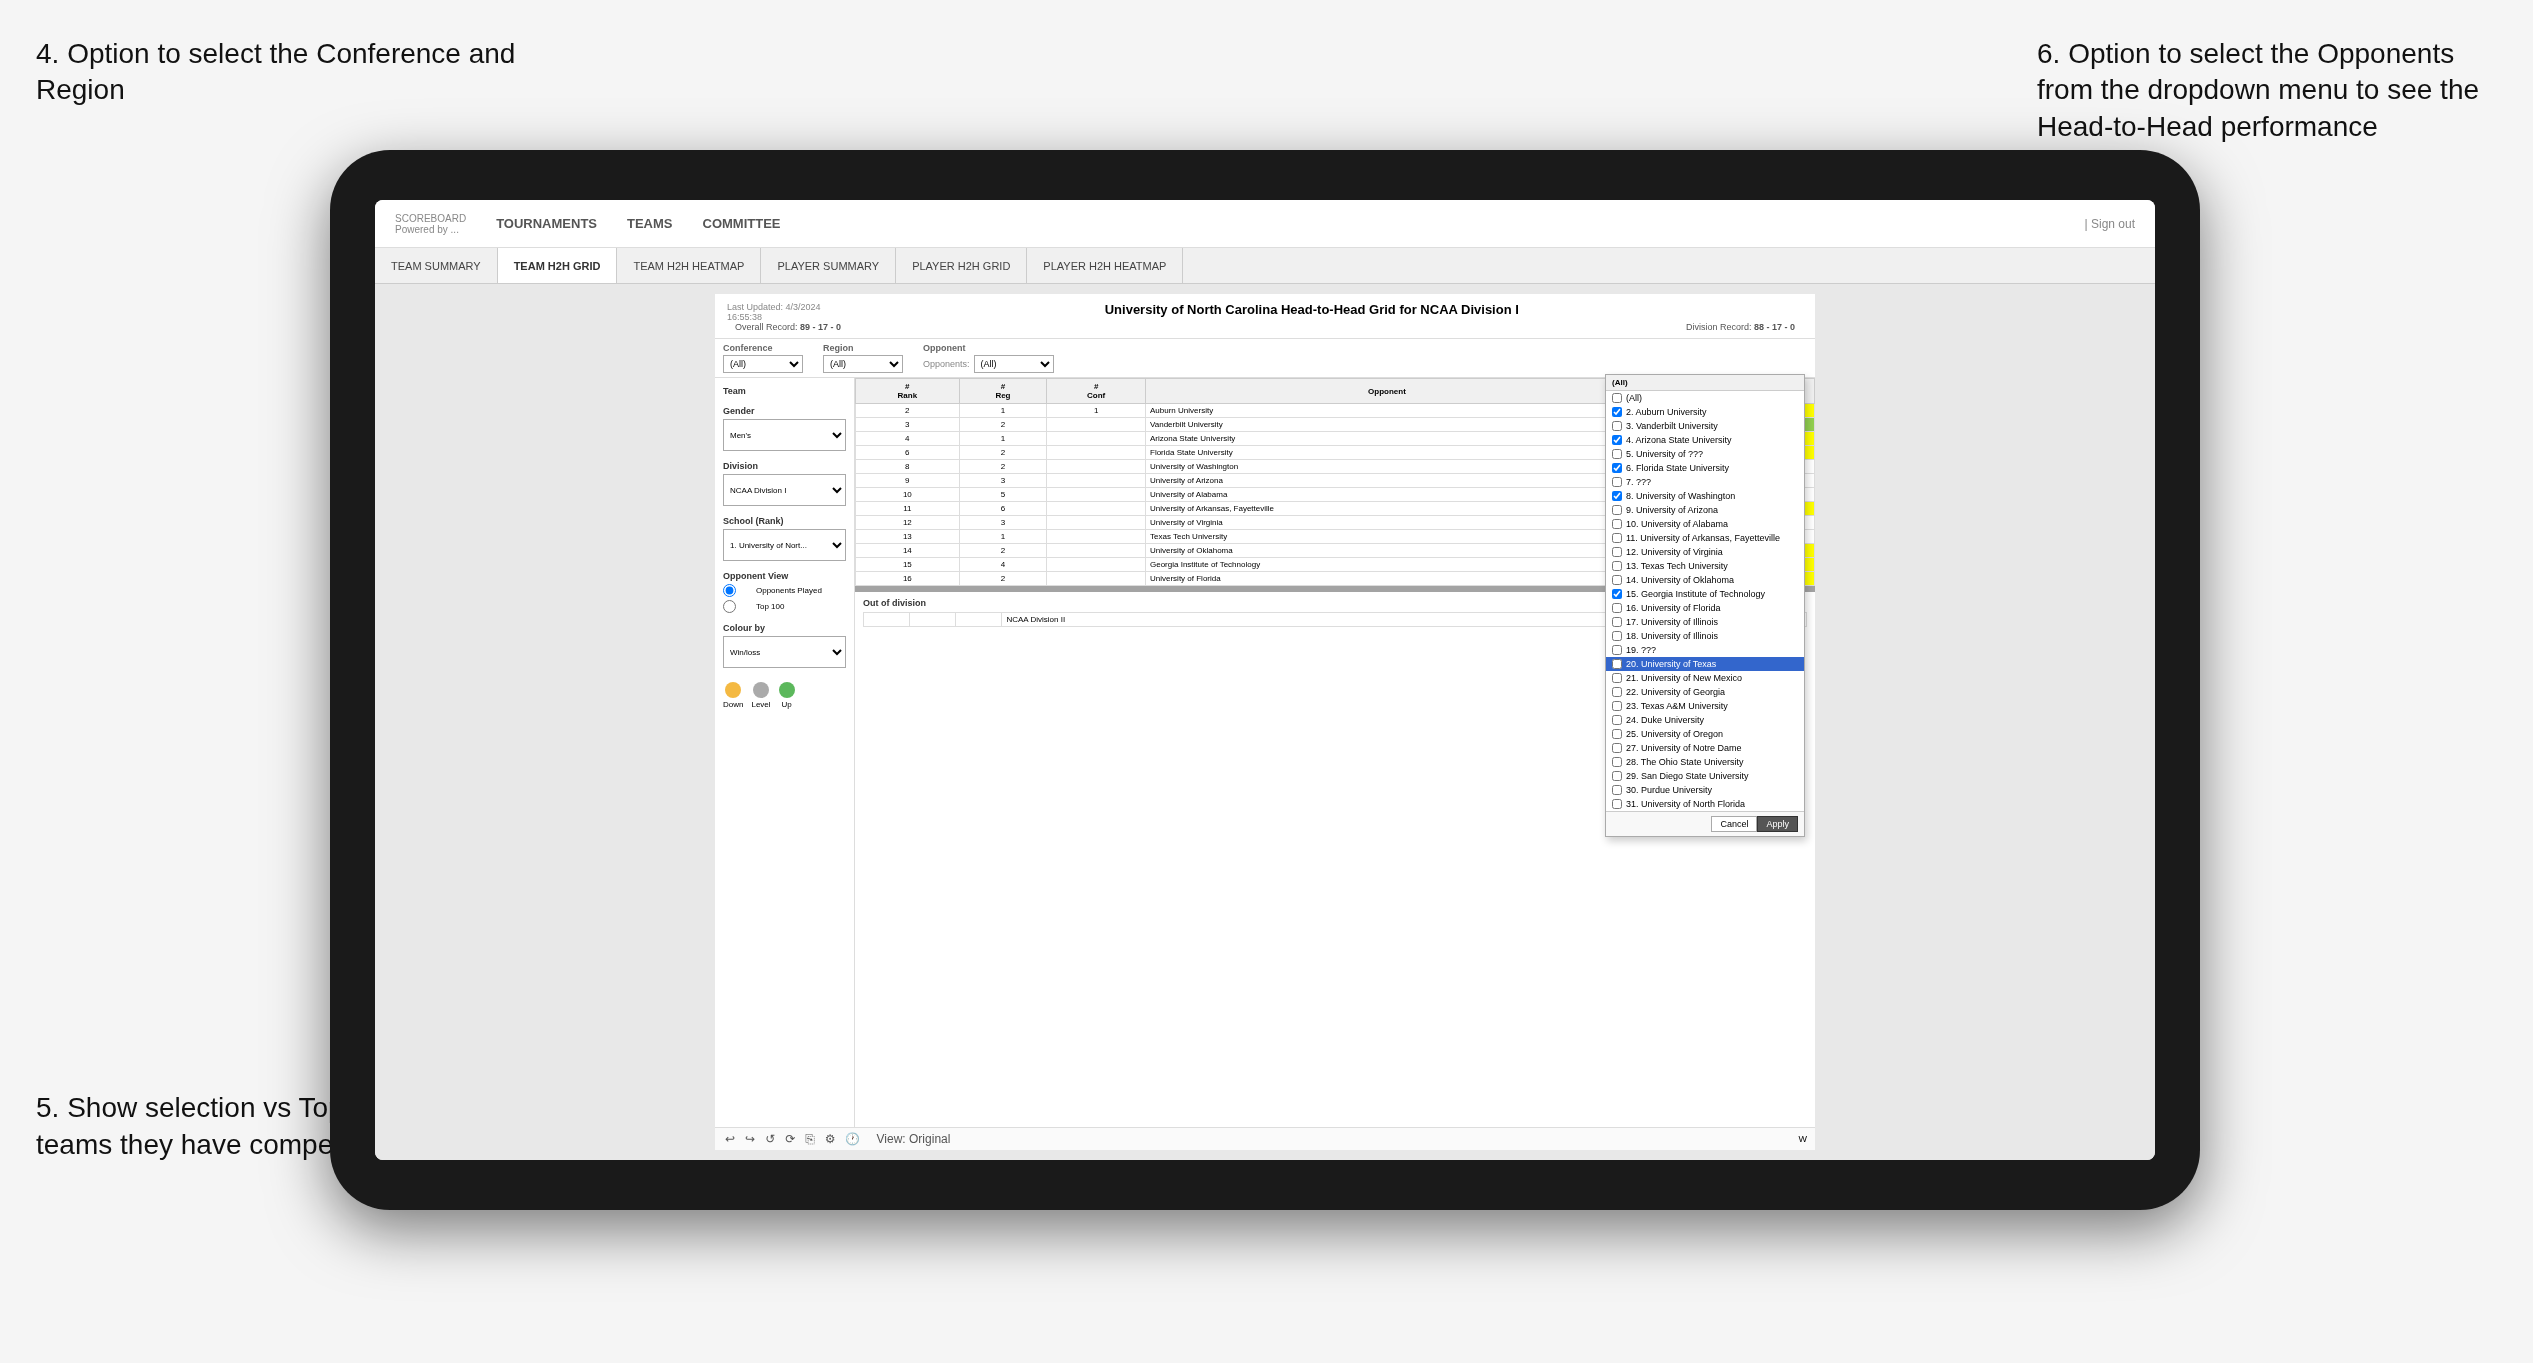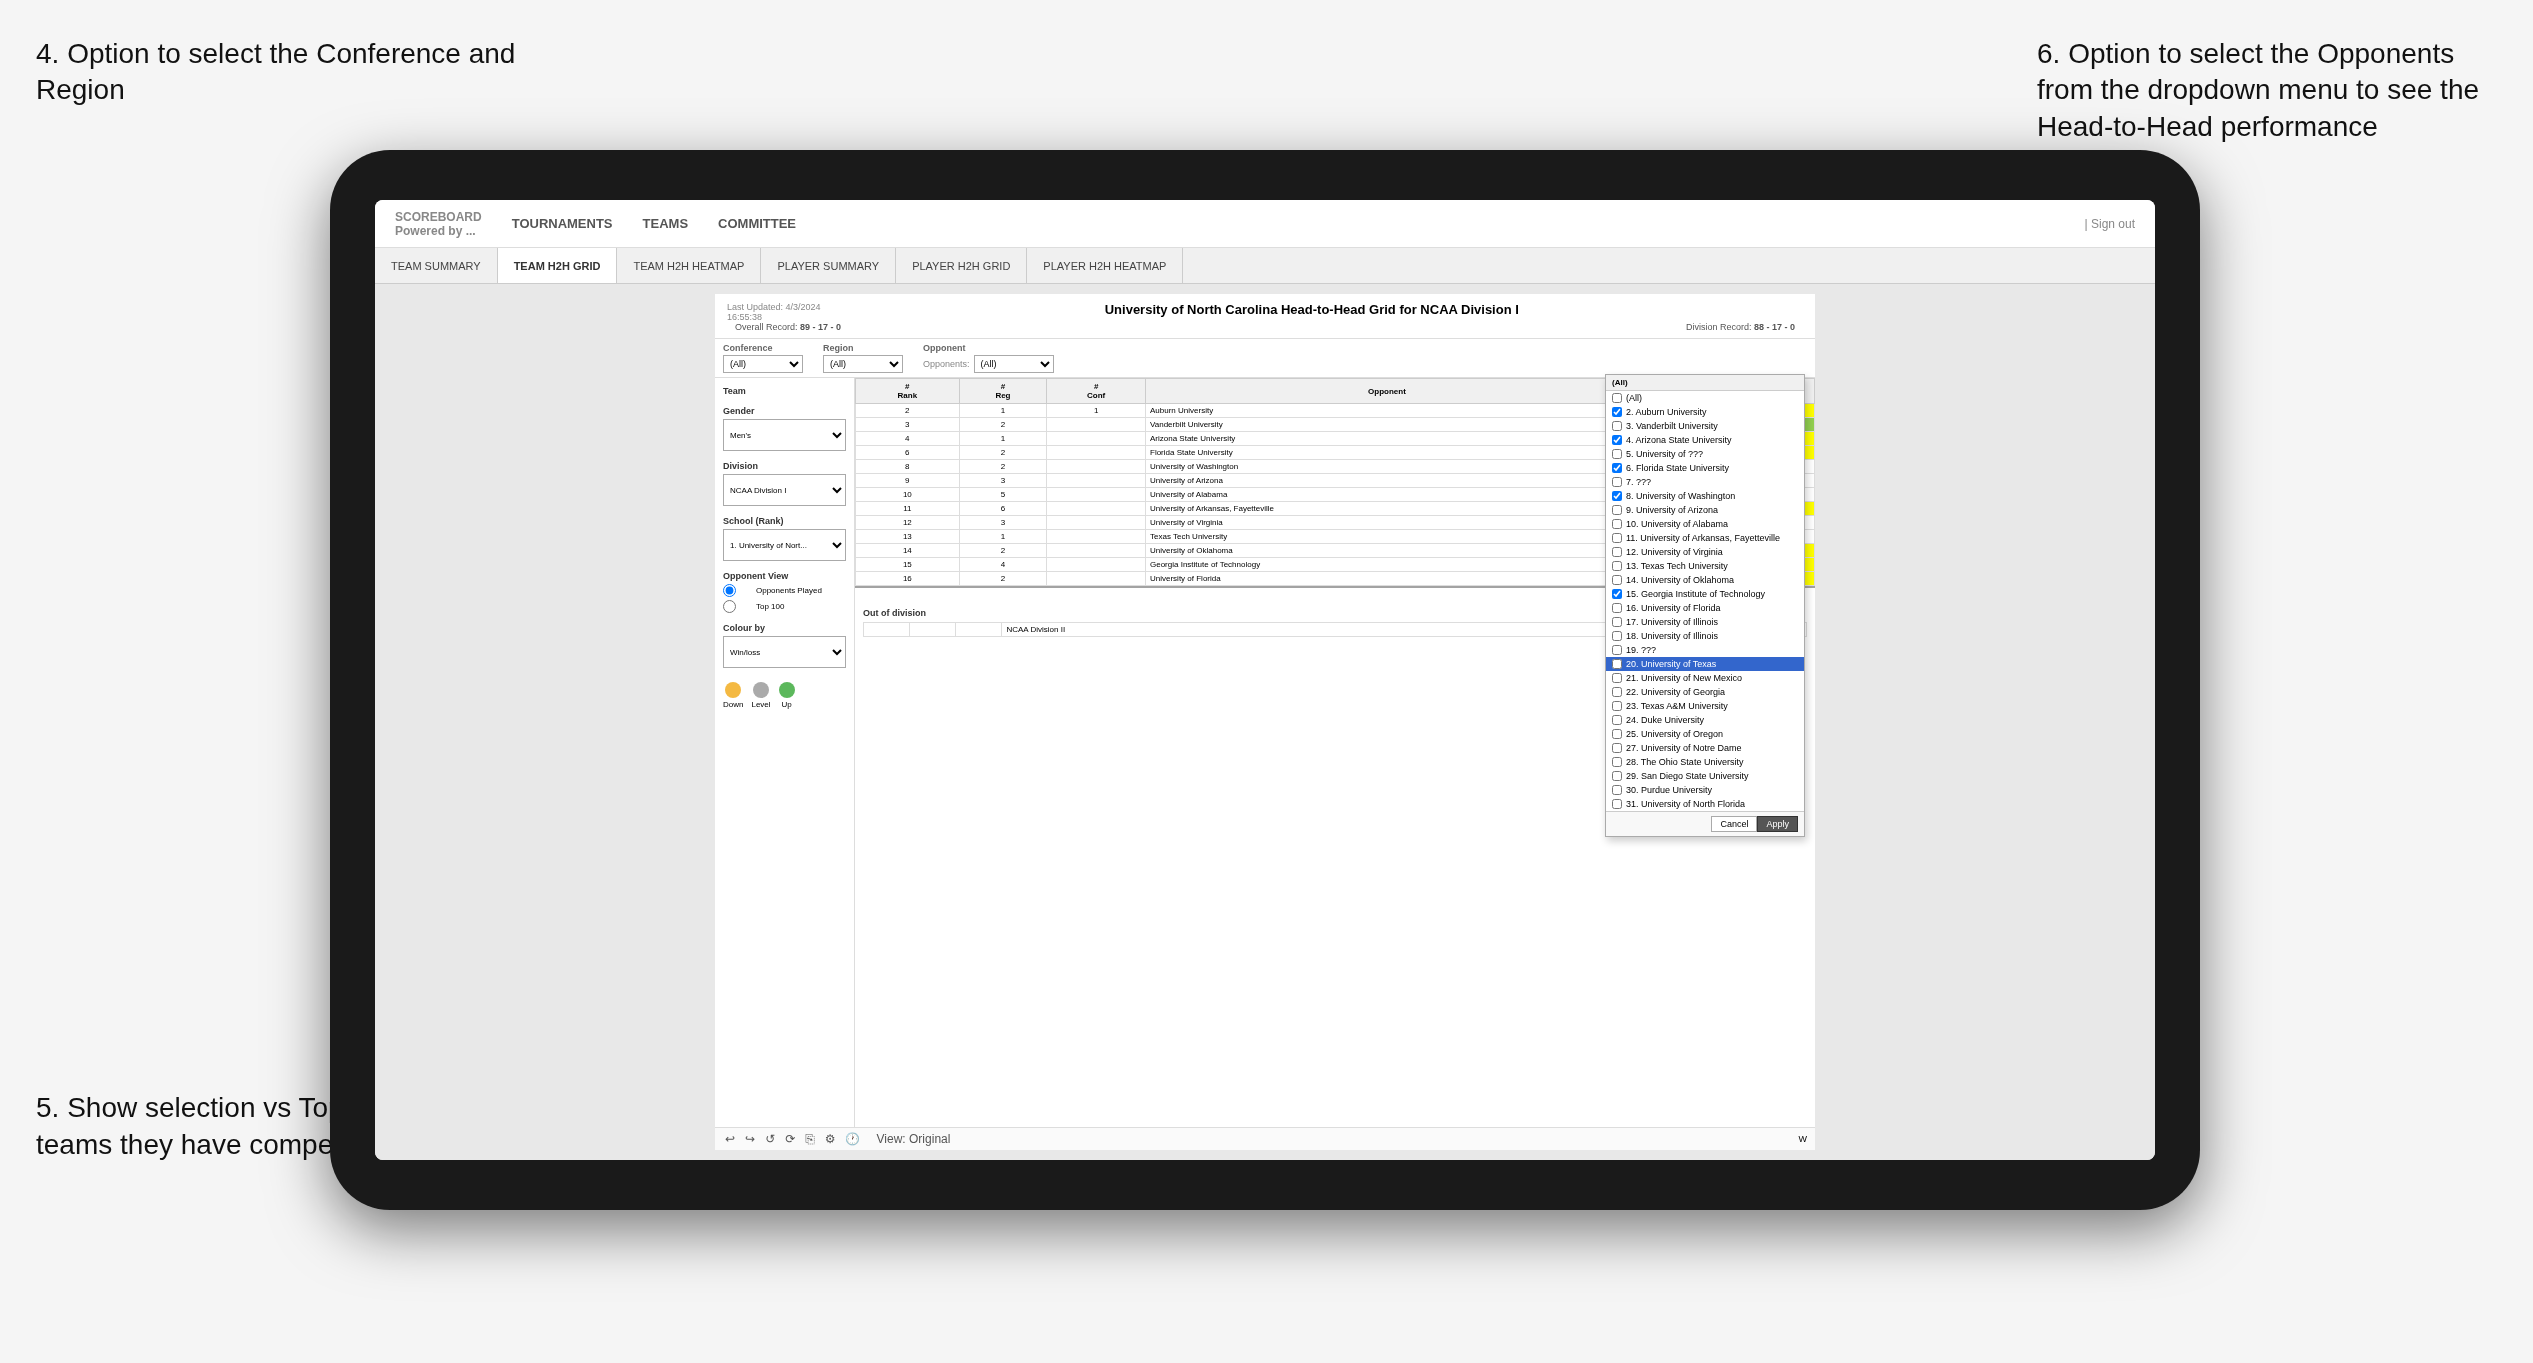--- a/index.html
+++ b/index.html
@@ -72,23 +72,23 @@
 
     .logo {
       font-size: 16px;
       font-weight: 900;
       color: #e63946;
       margin-right: 30px;
       white-space: nowrap;
     }
     .logo span {
       display: block;
-      font-size: 12px;
+      font-size: 10px;
       color: #888;
-      font-weight: bold;
+      font-weight: normal;
     }
 
     .nav-links {
       display: flex;
       gap: 30px;
       flex: 1;
       font-weight: bold;
     }
 
     .nav-link {
@@ -326,22 +326,22 @@
     }
 
     .td-rank { text-align: center; }
     .td-num { text-align: center; }
     .td-name { text-align: left; min-width: 130px; }
 
     .win-cell-green { background: #92d050; text-align: center; }
 
     
     .out-of-division {
-      padding: 20px 8px;
-      border-top: 2px solid #a3a3a3;
+      padding: 6px 8px;
+      border-top: 6px solid #a3a3a3;
     }
 
     .out-of-div-label {
       font-size: 9px;
       font-weight: bold;
       color: #333;
       margin-bottom: 4px;
     }
 
     

